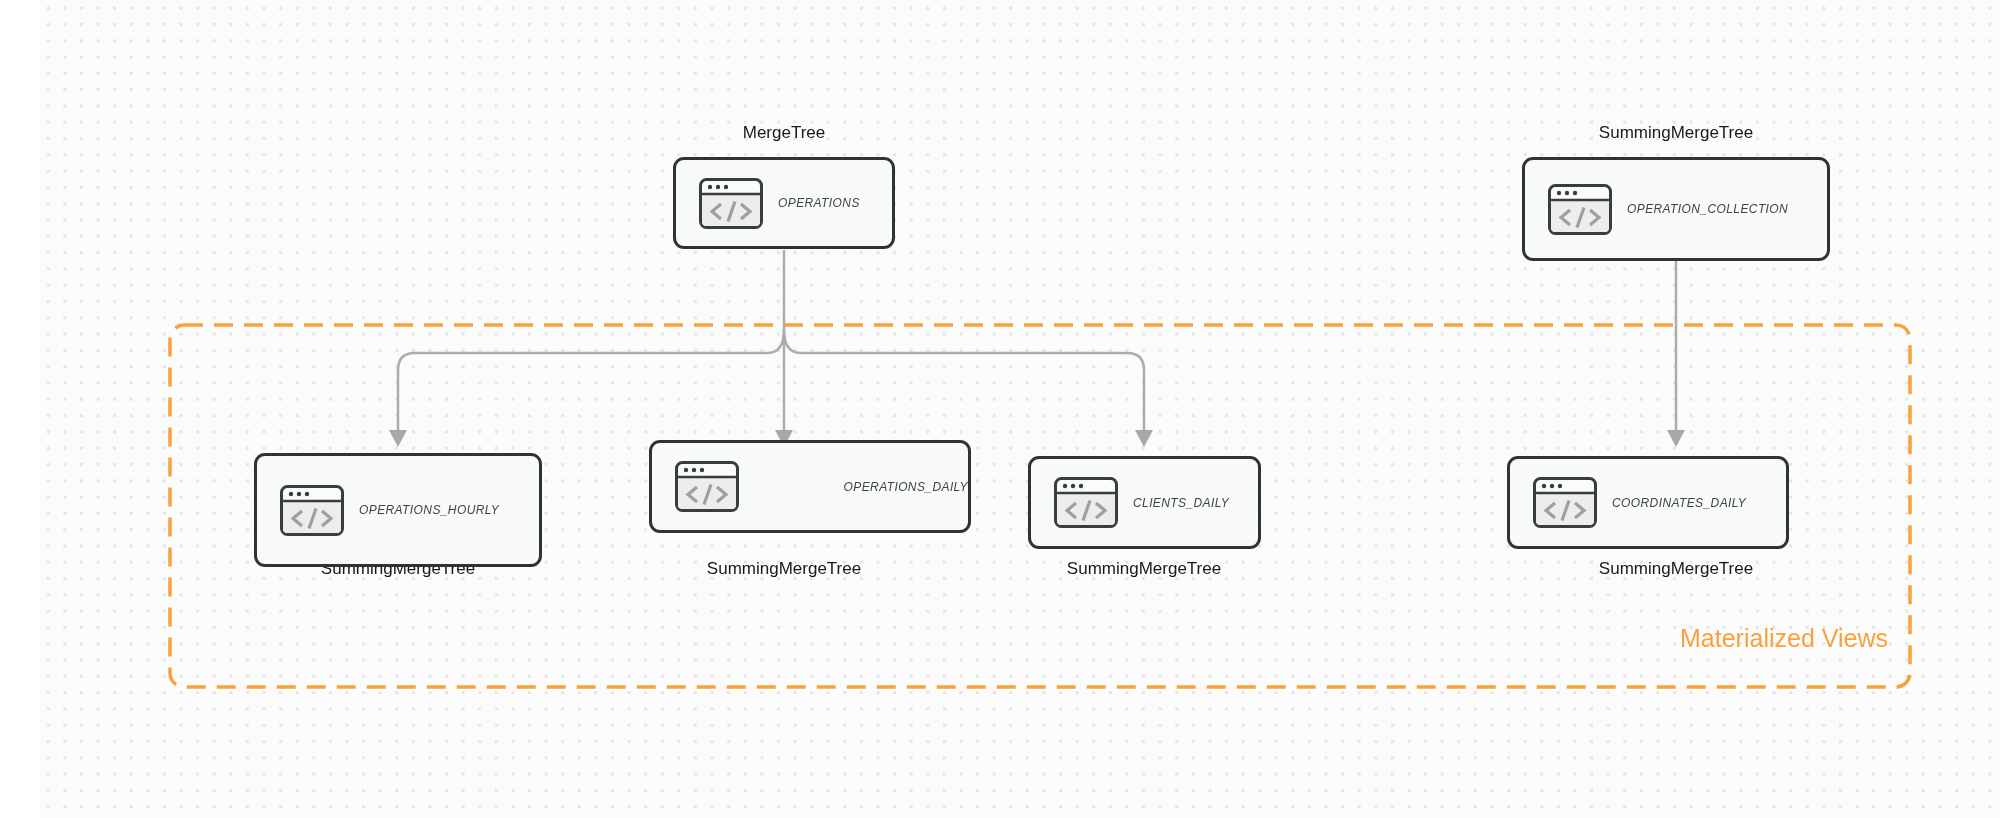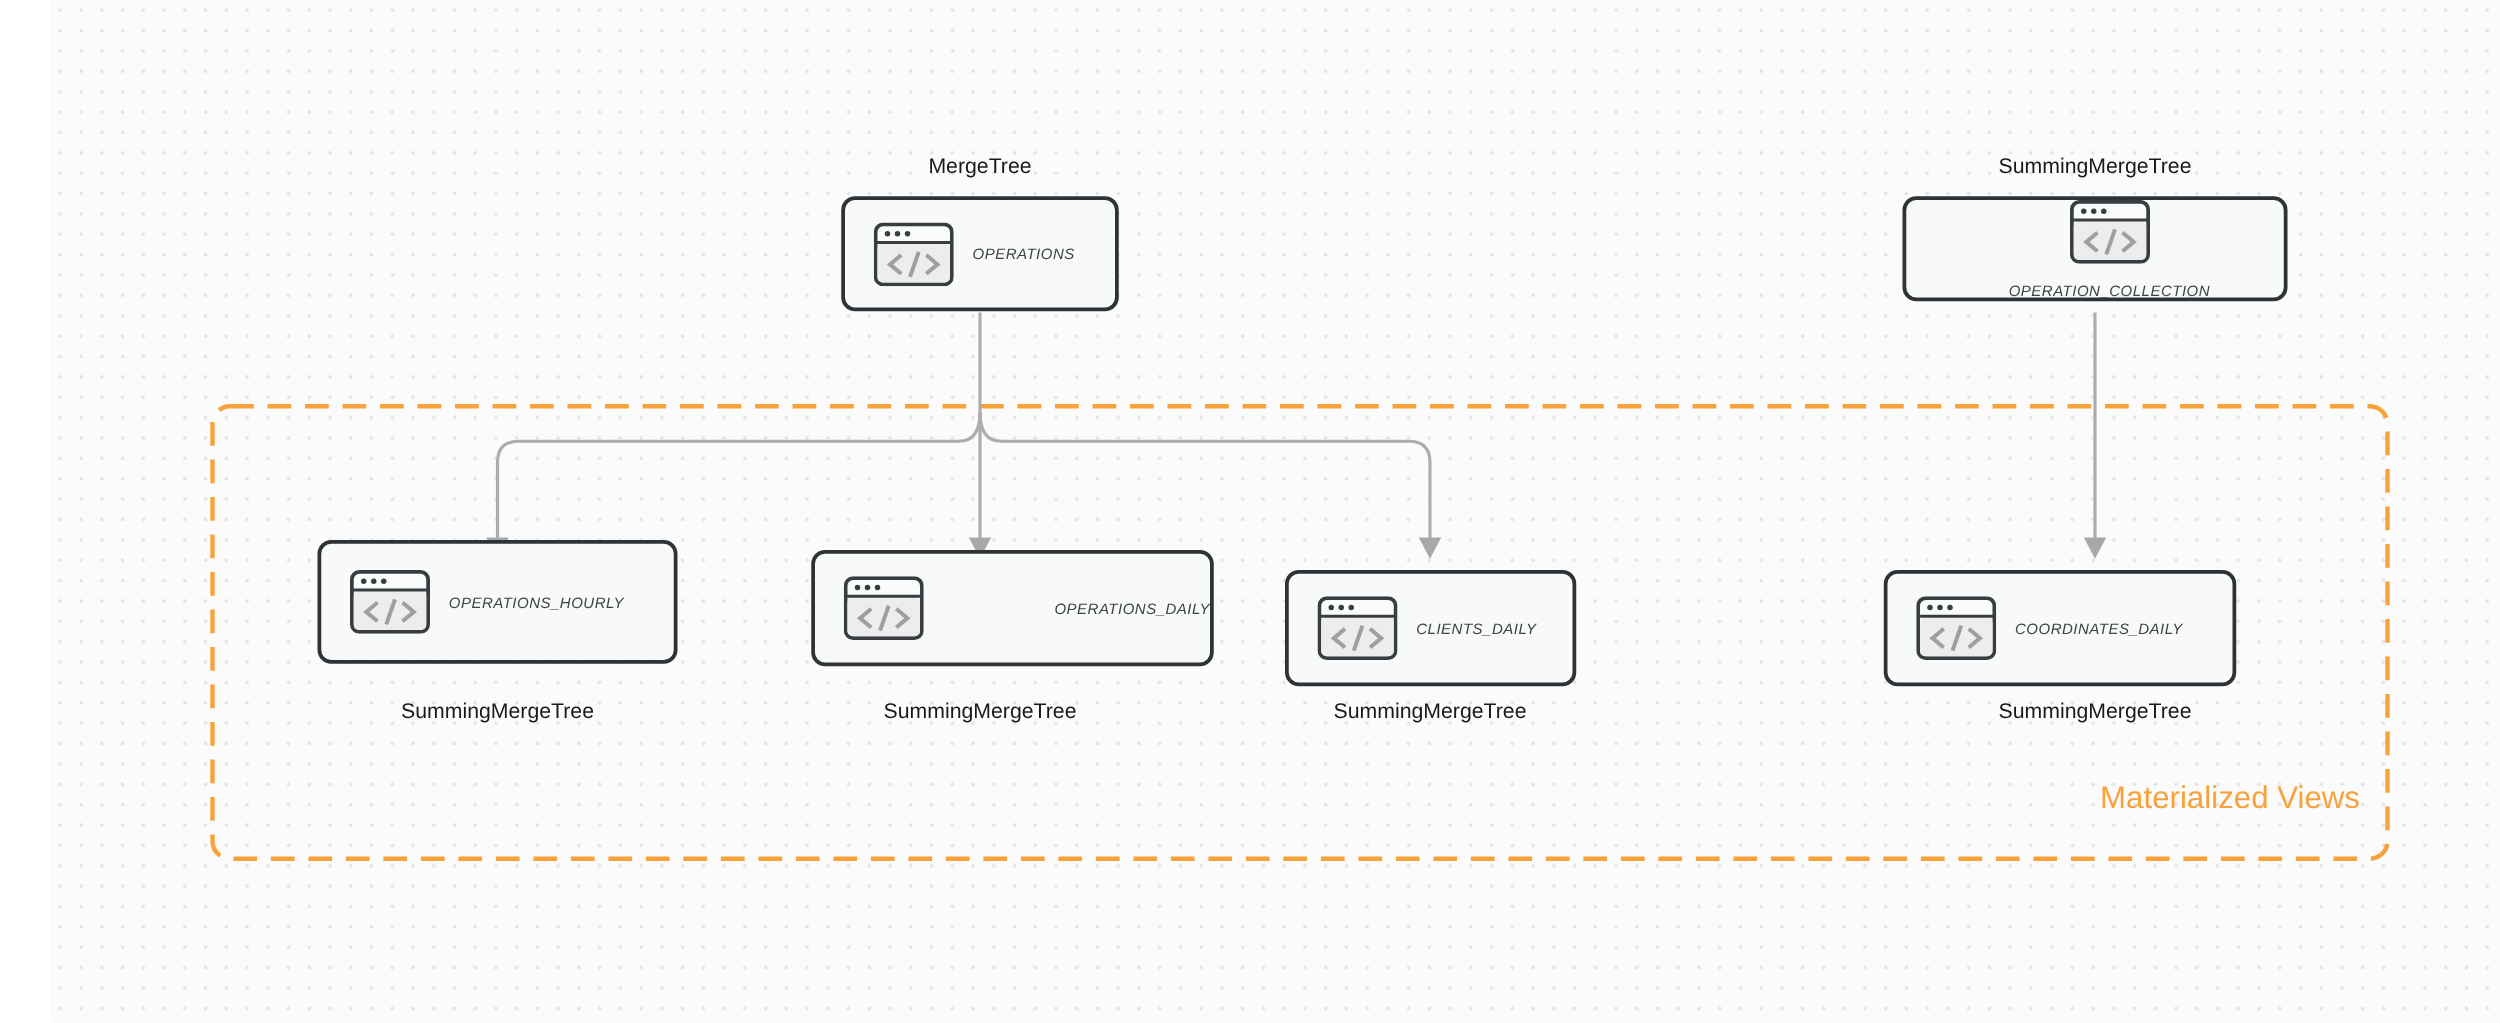--- a/index.html
+++ b/index.html
@@ -73,38 +73,38 @@
         <circle cx="19" cy="9" r="2.2" fill="#383d42"></circle>
         <circle cx="27" cy="9" r="2.2" fill="#383d42"></circle>
         <polyline points="22,26 13,33.5 22,41" fill="none" stroke="#9aa0a4" stroke-width="3.2"></polyline>
         <polyline points="42,26 51,33.5 42,41" fill="none" stroke="#9aa0a4" stroke-width="3.2"></polyline>
         <line x1="36" y1="23.5" x2="29" y2="43.5" stroke="#9aa0a4" stroke-width="3.2"></line>
       </svg>
     </span>
     <span class="node-title">OPERATIONS</span>
   </div>
 
-  <div class="node" style="left:1482px; top:157px; width:308px; height:84px;flex-direction:column;">
+  <div class="node" style="left:1482px; top:157px; width:308px; height:104px;">
     <span class="node-icon">
       <svg width="64" height="51" viewBox="0 0 64 51">
         <rect x="1.5" y="1.5" width="61" height="48" rx="6" fill="#fafbfb" stroke="#383d42" stroke-width="3"></rect>
         <rect x="3" y="17" width="58" height="31" rx="4" fill="#ededee"></rect>
         <line x1="2" y1="16" x2="62" y2="16" stroke="#383d42" stroke-width="2.5"></line>
         <circle cx="11" cy="9" r="2.2" fill="#383d42"></circle>
         <circle cx="19" cy="9" r="2.2" fill="#383d42"></circle>
         <circle cx="27" cy="9" r="2.2" fill="#383d42"></circle>
         <polyline points="22,26 13,33.5 22,41" fill="none" stroke="#9aa0a4" stroke-width="3.2"></polyline>
         <polyline points="42,26 51,33.5 42,41" fill="none" stroke="#9aa0a4" stroke-width="3.2"></polyline>
         <line x1="36" y1="23.5" x2="29" y2="43.5" stroke="#9aa0a4" stroke-width="3.2"></line>
       </svg>
     </span>
     <span class="node-title">OPERATION_COLLECTION</span>
   </div>
 
-  <div class="node" style="left:214px; top:432px; width:288px; height:99px;">
+  <div class="node" style="left:214px; top:453px; width:288px; height:114px;">
     <span class="node-icon">
       <svg width="64" height="51" viewBox="0 0 64 51">
         <rect x="1.5" y="1.5" width="61" height="48" rx="6" fill="#fafbfb" stroke="#383d42" stroke-width="3"></rect>
         <rect x="3" y="17" width="58" height="31" rx="4" fill="#ededee"></rect>
         <line x1="2" y1="16" x2="62" y2="16" stroke="#383d42" stroke-width="2.5"></line>
         <circle cx="11" cy="9" r="2.2" fill="#383d42"></circle>
         <circle cx="19" cy="9" r="2.2" fill="#383d42"></circle>
         <circle cx="27" cy="9" r="2.2" fill="#383d42"></circle>
         <polyline points="22,26 13,33.5 22,41" fill="none" stroke="#9aa0a4" stroke-width="3.2"></polyline>
         <polyline points="42,26 51,33.5 42,41" fill="none" stroke="#9aa0a4" stroke-width="3.2"></polyline>

